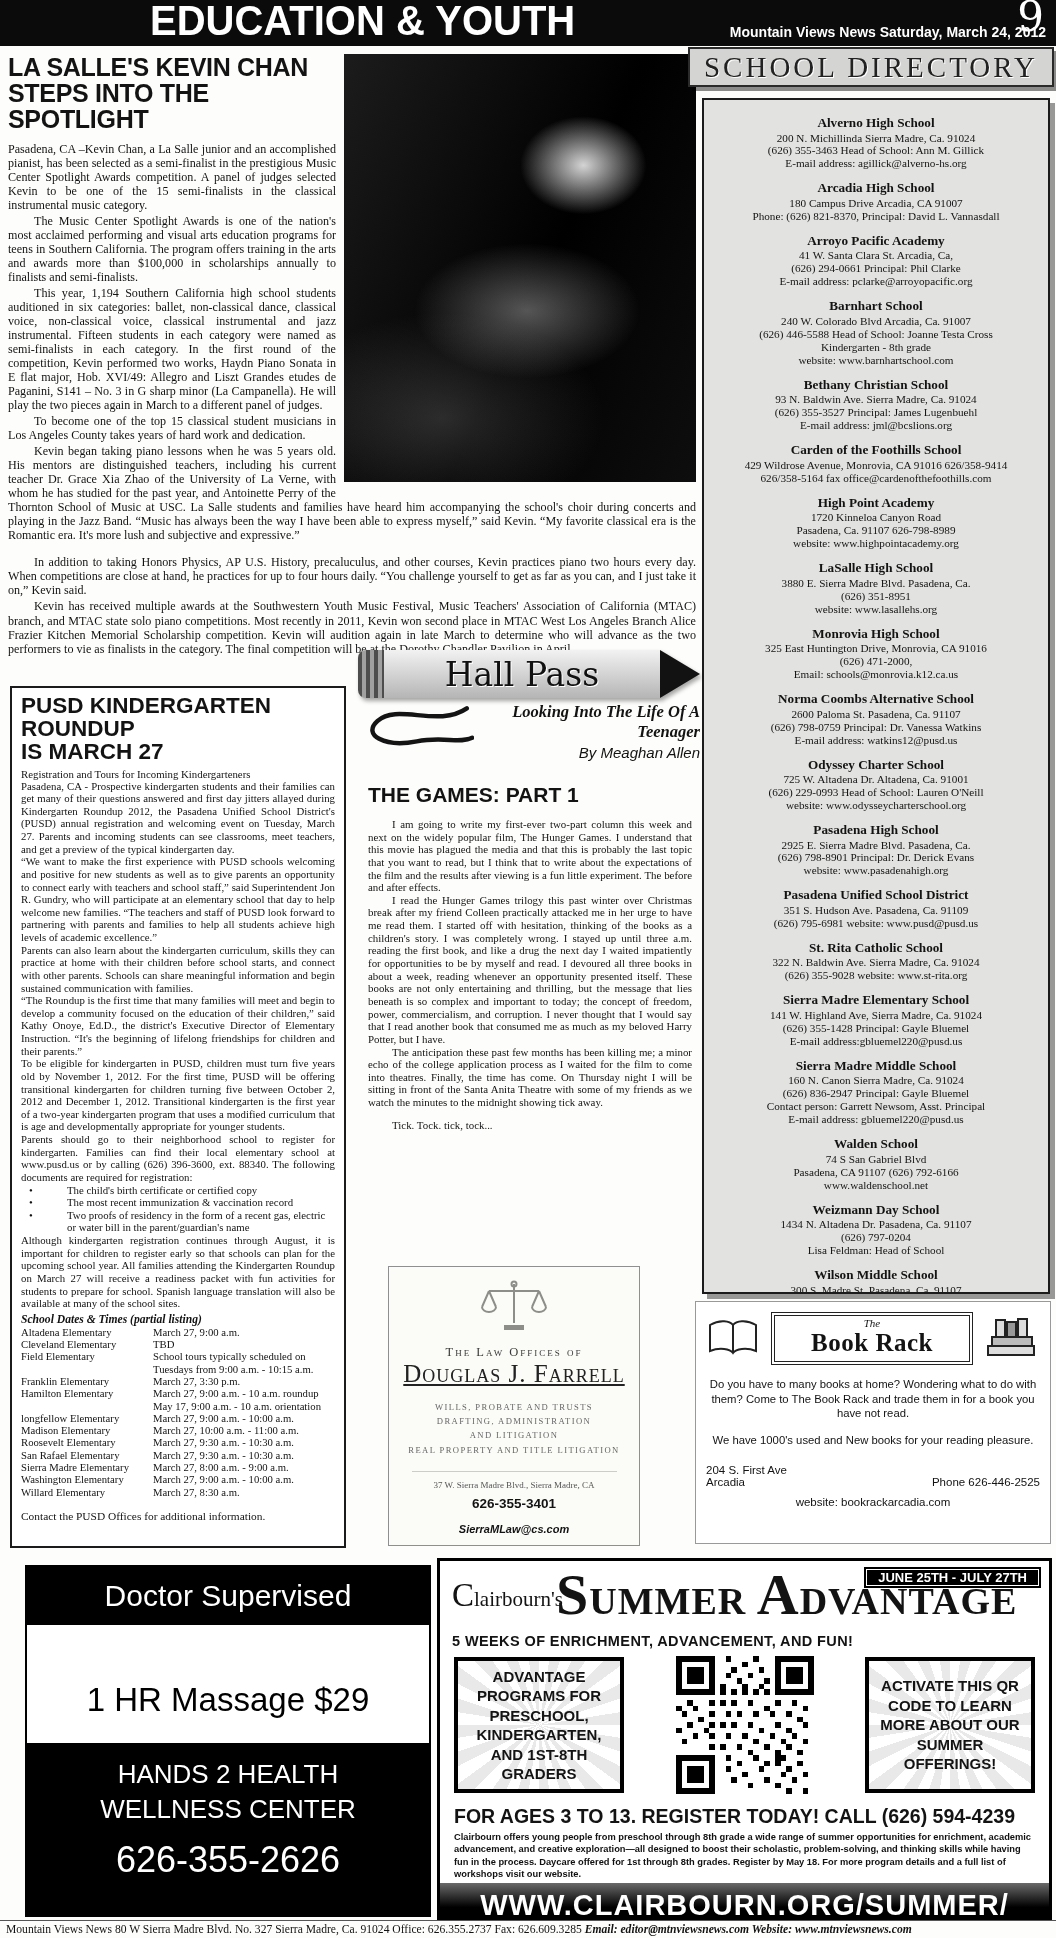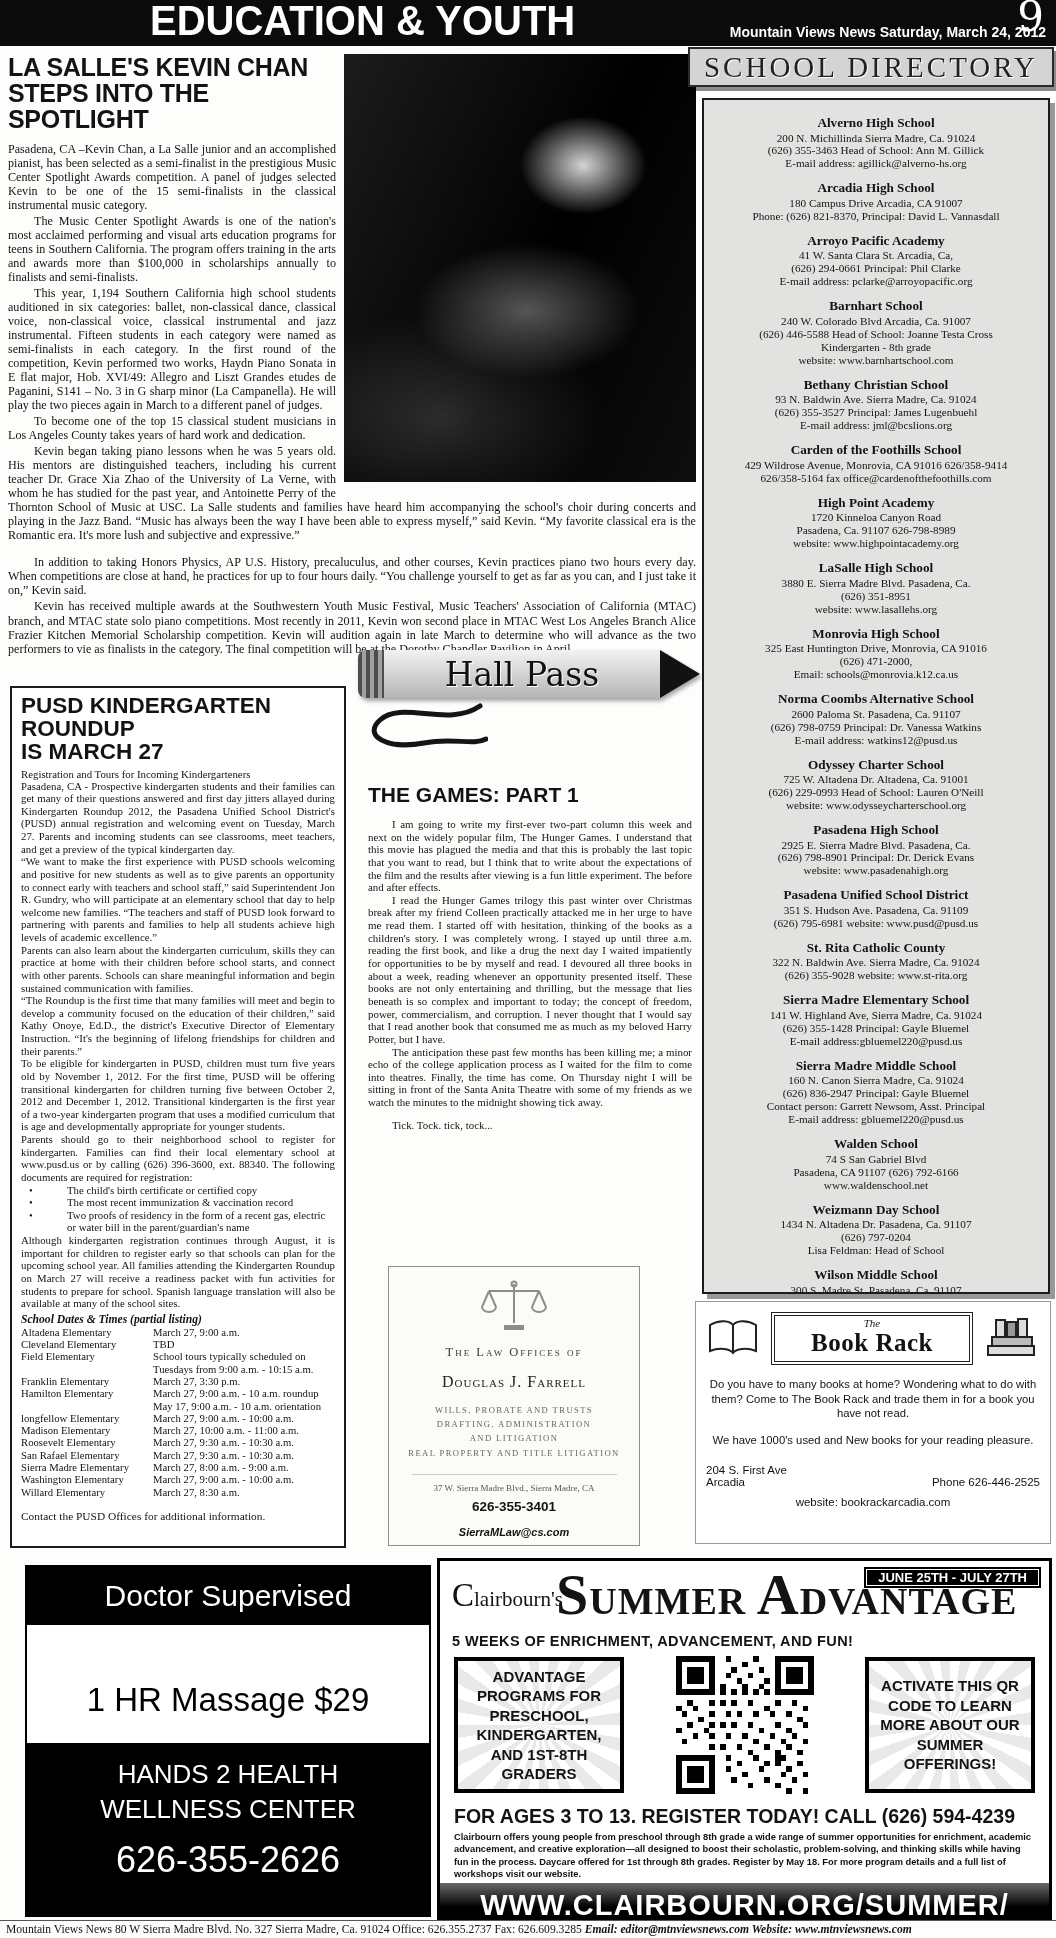--- a/index.html
+++ b/index.html
@@ -65,21 +65,21 @@
   .games-title{position:absolute;left:368px;top:783px;font-family:"Liberation Sans",sans-serif;
         font-weight:bold;font-size:21px;}
   .games-body{position:absolute;left:368px;top:818px;width:324px;height:430px;overflow:hidden;}
   .games-body p{font-size:10.9px;line-height:1.16;text-align:justify;margin:0;text-indent:24px;}
   .games-body p.tick{margin-top:10px;text-align:left;}
 
   
   .farrell{position:absolute;left:388px;top:1266px;width:252px;height:280px;border:1px solid #8f8f8f;
         background:#fbfbf8;box-sizing:border-box;text-align:center;padding-top:12px;overflow:hidden;}
   .law-intro{font-variant:small-caps;font-size:12.5px;letter-spacing:2px;color:#3a3a3a;margin-top:6px;}
-  .law-name{font-variant:small-caps;font-size:16px;letter-spacing:1px;color:#222;margin-top:13px;}
+  .law-name{font-variant:small-caps;font-size:25px;letter-spacing:1px;color:#222;margin-top:0;text-decoration:underline;}
   .law-services{font-size:8.6px;letter-spacing:1.4px;color:#666;white-space:pre-line;
         line-height:1.65;margin-top:12px;}
   .law-address{font-size:9px;color:#555;margin:14px auto 0;width:82%;border-top:1px solid #ccc;padding-top:8px;}
   .law-phone{font-family:"Liberation Sans",sans-serif;font-weight:bold;font-size:13.5px;margin-top:6px;}
   .law-email{font-family:"Liberation Sans",sans-serif;font-weight:bold;font-style:italic;
         font-size:11px;margin-top:12px;}
 
   
   .dir-title{position:absolute;left:688px;top:47px;width:366px;height:40px;background:#d4d4d2;
         border:2px solid #2a2a2a;box-shadow:4px 4px 0 rgba(0,0,0,.45);box-sizing:border-box;
@@ -247,20 +247,24 @@
   <div class="hallpass">
     <div class="pencil">
       <div class="ferrule"></div>
       <div class="pencil-body">Hall Pass</div>
       <div class="pencil-tip"></div>
     </div>
     <div class="hp-under">
       <svg width="130" height="52" viewBox="0 0 130 52">
         <path d="M122 4 C 90 26, 44 -2, 22 18 C 4 34, 30 48, 66 41 C 96 35, 114 44, 128 37" fill="none" stroke="#141414" stroke-width="5" stroke-linecap="round"></path>
       </svg>
+      <div>
+        <div class="hp-tagline">Looking Into The Life Of A Teenager</div>
+        <div class="hp-byline">By Meaghan Allen</div>
+      </div>
     </div>
   </div>
 
   <div class="games-title">THE GAMES: PART 1</div>
   <div class="games-body">
     <p>I am going to write my first-ever two-part column this week and next on the widely popular film, The Hunger Games. I understand that this movie has plagued the media and that this is probably the last topic that you want to read, but I think that to write about the expectations of the film and the results after viewing is a fun little experiment. The before and after effects.</p>
     <p>I read the Hunger Games trilogy this past winter over Christmas break after my friend Colleen practically attacked me in her urge to have me read them. I started off with hesitation, thinking of the books as a children's story. I was completely wrong. I stayed up until three a.m. reading the first book, and like a drug the next day I waited impatiently for opportunities to be by myself and read. I devoured all three books in about a week, reading whenever an opportunity presented itself. These books are not only entertaining and thrilling, but the message that lies beneath is so complex and important to today; the concept of freedom, power, commercialism, and corruption. I never thought that I would say that I read another book that consumed me as much as my beloved Harry Potter, but I have.</p>
     <p>The anticipation these past few months has been killing me; a minor echo of the college application process as I waited for the film to come into theatres. Finally, the time has come. On Thursday night I will be sitting in front of the Santa Anita Theatre with some of my friends as we watch the minutes to the midnight showing tick away.</p>
     <p class="tick">Tick. Tock. tick, tock...</p>
   </div>
@@ -360,21 +364,21 @@
       <div class="lines">2925 E. Sierra Madre Blvd.  Pasadena, Ca.
 (626) 798-8901 Principal: Dr. Derick Evans
 website: www.pasadenahigh.org</div>
     </div>
       <div class="dir-entry">
       <div class="name">Pasadena Unified School District</div>
       <div class="lines">351 S. Hudson Ave.  Pasadena, Ca. 91109
 (626) 795-6981 website: www.pusd@pusd.us</div>
     </div>
       <div class="dir-entry">
-      <div class="name">St. Rita Catholic County</div>
+      <div class="name">St. Rita Catholic School</div>
       <div class="lines">322 N. Baldwin Ave.  Sierra Madre, Ca. 91024
 (626) 355-9028  website: www.st-rita.org</div>
     </div>
       <div class="dir-entry">
       <div class="name">Sierra Madre Elementary School</div>
       <div class="lines">141 W. Highland Ave,  Sierra Madre, Ca. 91024
 (626) 355-1428 Principal: Gayle Bluemel
 E-mail address:gbluemel220@pusd.us</div>
     </div>
       <div class="dir-entry">

